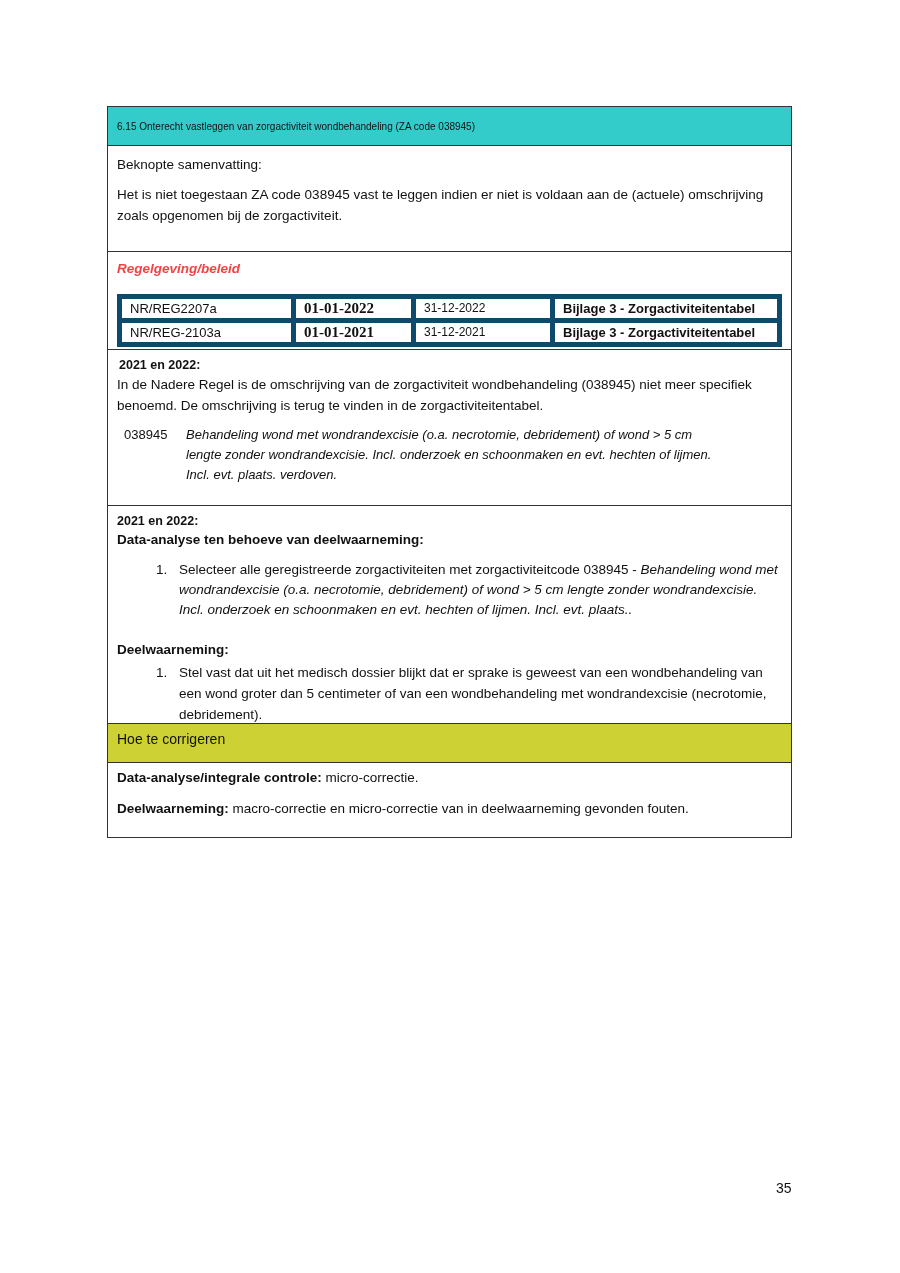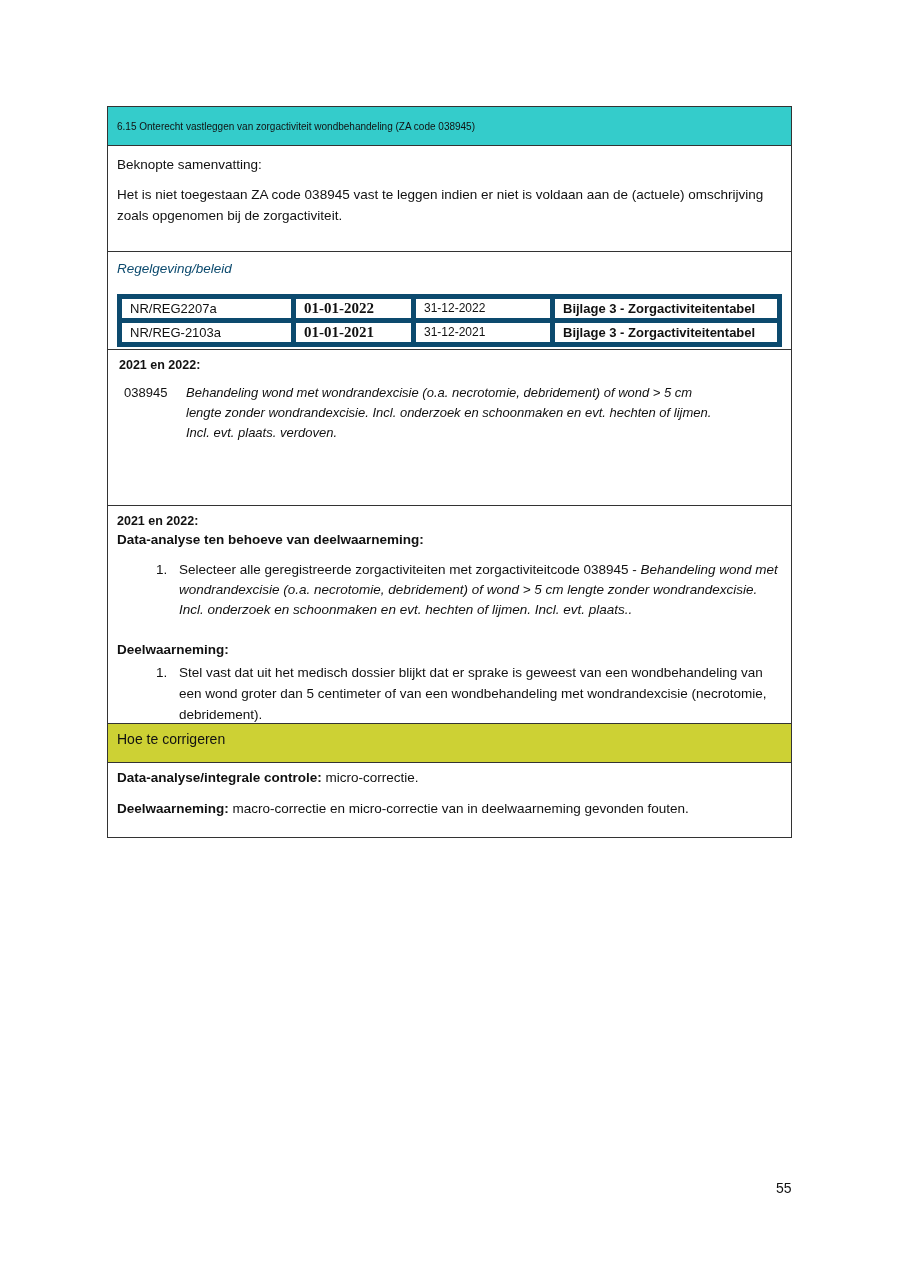--- a/index.html
+++ b/index.html
@@ -40,23 +40,23 @@
       background: #cdd134;
       height: 39px;
       padding-top: 7px;
       font-size: 14px;
     }
     .summary { height: 106px; padding-top: 6px; }
     .summary .label { height: 26px; line-height: 26px; }
     .summary .body { line-height: 21px; margin-top: 6px; }
     .regel { height: 98px; padding-top: 5px; }
     .regel-title {
-      color: #0c4a6e;
+      color: #ef4444;
       font-style: italic;
-      font-weight: normal;
+      font-weight: bold;
       height: 24px;
       line-height: 24px;
     }
     table.reg {
       border-collapse: collapse;
       margin-top: 13px;
       margin-left: 0px;
       font-size: 13px;
     }
     table.reg td {
@@ -129,20 +129,21 @@
         <td class="c2">01-01-2021</td>
         <td class="c3">31-12-2021</td>
         <td class="c4">Bijlage 3 - Zorgactiviteitentabel</td>
       </tr>
     </tbody>
       </table>
   </div>
 
   <div class="section note">
     <div class="year">2021 en 2022:</div>
+    <div class="body">In de Nadere Regel is de omschrijving van de zorgactiviteit wondbehandeling (038945) niet meer specifiek benoemd. De omschrijving is terug te vinden in de zorgactiviteitentabel.</div>
     <div class="code-row">
       <span class="code">038945</span>
       <span class="desc">
         <span>Behandeling wond met wondrandexcisie (o.a. necrotomie, debridement) of wond &gt; 5 cm</span><br>
         <span>lengte zonder wondrandexcisie. Incl. onderzoek en schoonmaken en evt. hechten of lijmen.</span><br>
         <span>Incl. evt. plaats. verdoven.</span>
       </span>
     </div>
   </div>
 
@@ -163,13 +164,13 @@
     <span>Hoe te corrigeren</span>
   </div>
 
   <div class="section corr-body">
     <p><span class="bold">Data-analyse/integrale controle:</span><span> micro-correctie.</span></p>
     <p><span class="bold">Deelwaarneming:</span><span> macro-correctie en micro-correctie van in deelwaarneming gevonden fouten.</span></p>
   </div>
 
 </div>
 
-<div class="page-number">55</div>
+<div class="page-number">35</div>
 
 </body></html>

